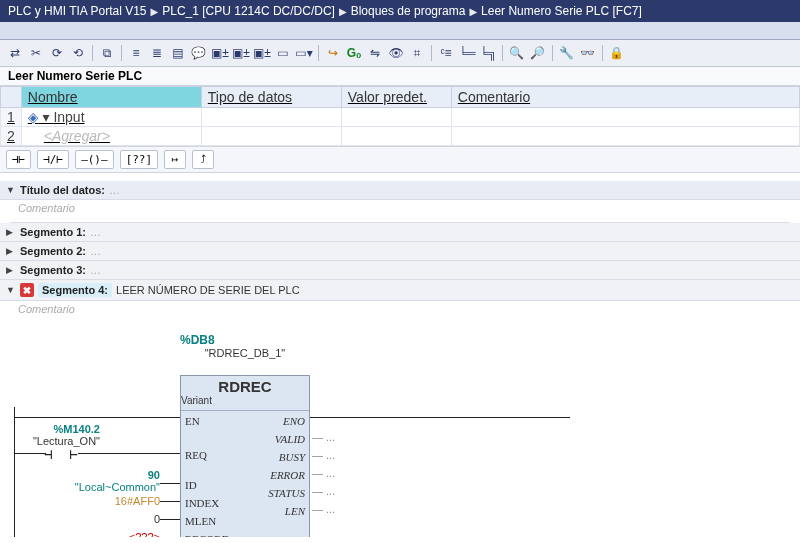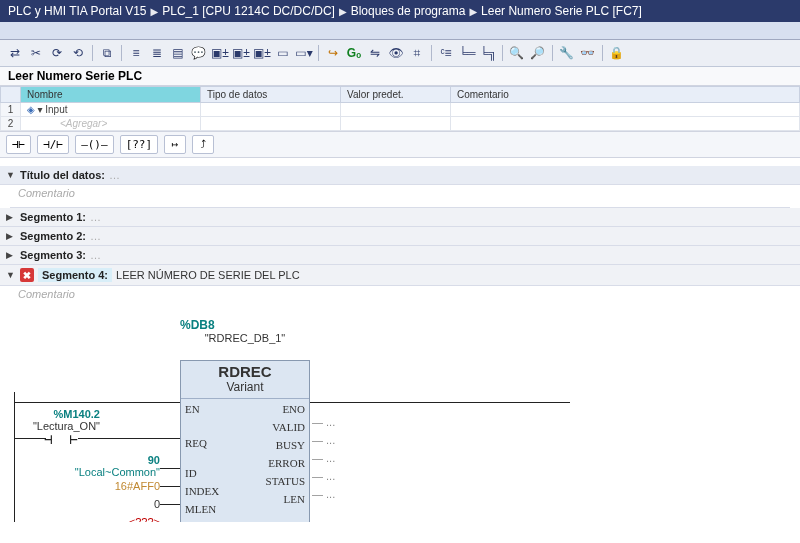--- a/index.html
+++ b/index.html
@@ -4,46 +4,46 @@
 <style>
   * { box-sizing: border-box; font-family: "Segoe UI", Tahoma, sans-serif; }
   body { margin: 0; padding: 0; background: #fff; width: 800px; font-size: 11px; color: #000; }
   .titlebar { background: #2b3a6b; color: #fff; padding: 4px 8px; font-size: 12px; display: flex; align-items: center; gap: 4px; }
   .titlebar .crumb-sep { font-size: 10px; opacity: .9; }
   .tab-strip { background: #d8e0f0; border-bottom: 1px solid #a0a8c0; height: 18px; }
   .toolbar { background: #eceff5; padding: 4px 6px; border-bottom: 1px solid #c0c8d8; display: flex; flex-wrap: nowrap; gap: 3px; align-items:center; overflow:hidden;}
   .tb-btn { width: 18px; height: 18px; display:inline-flex; align-items:center; justify-content:center; font-size:12px; color:#2b3a6b; cursor:pointer; border-radius:2px;}
   .tb-sep { width:1px; height:16px; background:#b0b8cc; margin:0 2px;}
   .block-title { background:#f8f9fb; padding:2px 8px; font-size:12px; font-weight:bold; border-bottom:1px solid #d0d4e0;}
-  .decl-table { width:100%; border-collapse:collapse; font-size:10px;}
+  .decl-table { width:100%; border-collapse:collapse; font-size:14px;text-decoration:underline;}
   .decl-table th { background:#e8eef8; text-align:left; padding:2px 6px; border:1px solid #c8d0e0; font-weight:normal; color:#333;}
   .decl-table th.sel { background:#7fd6e0;}
   .decl-table td { padding:1px 6px; border:1px solid #e0e4ec; color:#444;}
   .row-num { width:20px; text-align:center; color:#888; background:#f4f6fa;}
   .inst-palette { background:#f4f6fa; border-top:1px solid #d0d4e0; border-bottom:1px solid #d0d4e0; padding:3px 6px; display:flex; gap:6px; align-items:center;}
   .inst-btn { border:1px solid #b8c0d4; background:#fff; padding:2px 5px; font-family:monospace; font-size:11px; cursor:pointer; border-radius:2px; min-width:22px; text-align:center;}
   .seg-header { background:#f0f2f6; border-bottom:1px solid #d8dce8; padding:3px 6px; display:flex; align-items:center; gap:4px; cursor:pointer;}
   .seg-header.title-row { background:#e8ecf4;}
   .seg-tri { width:10px; font-size:9px; color:#444;}
   .seg-label { font-weight:bold; color:#222;}
   .seg-dots { color:#aaa;}
   .seg-comment { padding:2px 18px; color:#aaa; font-size:11px; font-style:italic;}
   .seg-active { background:#d8eef8;}
   .err-box { background:#d63838; color:#fff; width:14px; height:14px; display:inline-flex; align-items:center; justify-content:center; font-weight:bold; font-size:10px; border-radius:2px;}
   .seg-desc { color:#333; font-size:11px;}
   .network { padding:18px 0 10px 18px; position:relative; font-size:11px; font-family:Tahoma, sans-serif;}
   .db-label { text-align:left; color:#0a8080; font-weight:bold; font-size:12px;}
   .db-name  { text-align:center; color:#333; font-size:11px; margin-bottom:2px;}
   .fb-box { border:1px solid #8899b0; background:#dce6f2; width:130px; position:absolute; left:180px; top:58px;}
   .fb-title { text-align:center; font-weight:bold; font-size:15px; padding:2px 0 0 0; color:#333;}
-  .fb-sub { text-align:center; font-size:12px; padding:0 0 4px 0; color:#333; border-bottom:1px solid #a0b0c8;}
+  .fb-sub { text-align:left; font-size:10px; padding:0 0 4px 0; color:#333; border-bottom:1px solid #a0b0c8;}
   .fb-pins { position:relative; height:148px;}
   .pin { position:absolute; font-size:11px; color:#333; font-family:Tahoma;}
   .pin.left { left:4px; text-align:left;}
-  .pin.right { right:4px; text-align:right;}
+  .pin.right { right:4px; text-align:right;font-style:italic;}
   .wire { position:absolute; background:#222; }
   .wire.h { height:1px;}
   .rail { position:absolute; left:14px; top:90px; width:1px; height:136px; background:#222;}
   .sig-lbl { position:absolute; font-size:11px; color:#333; text-align:right;}
   .sig-lbl .sym { color:#0a8080; font-weight:bold; display:block;}
   .sig-lbl .name { color:#333;}
   .sig-lbl.green .name { color:#0a8080;}
   .sig-lbl .hex { color:#c08830;}
   .sig-lbl .err { color:#c00000;}
   .contact { position:absolute; font-family:monospace; font-size:14px; color:#222;}
@@ -115,21 +115,21 @@
   </tr>
   <tr>
     <td class="row-num">1</td>
     <td><span style="color:#3a6db8">◈</span> ▾ <span>Input</span></td>
     <td></td>
         <td></td>
         <td></td>
   </tr>
   <tr>
     <td class="row-num">2</td>
-    <td style="padding-left:39px;color:#bbb;font-style:italic">&lt;Agregar&gt;</td>
+    <td style="padding-left:22px;color:#bbb;font-style:italic">&lt;Agregar&gt;</td>
     <td></td>
         <td></td>
         <td></td>
   </tr>
 </tbody>
   </table>
 
 <div class="inst-palette">
   <span class="inst-btn">⊣⊢</span>
   <span class="inst-btn">⊣/⊢</span>

